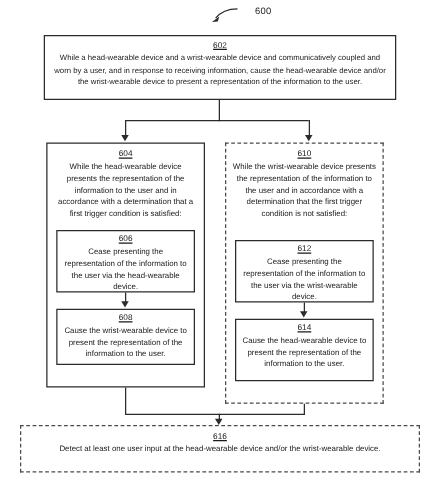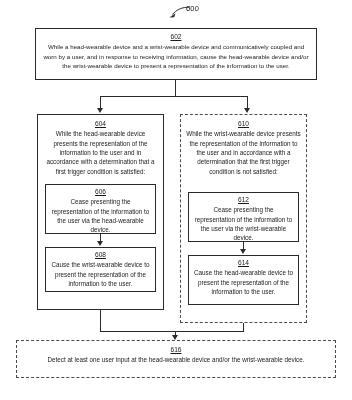--- a/index.html
+++ b/index.html
@@ -19,21 +19,21 @@
   #figure-root {
     position: absolute;
     left: 0; top: 0;
     width: 352px;
     height: 400px;
   }
 
   
   .fig-label {
     position: absolute;
-    left: 186px;
+    left: 204px;
     top: 4px;
     font-size: 7.5px;
     letter-spacing: 0.2px;
     color: #1a1a1a;
   }
   .fig-lead {
     position: absolute;
     left: 166px;
     top: 4px;
     width: 26px;

